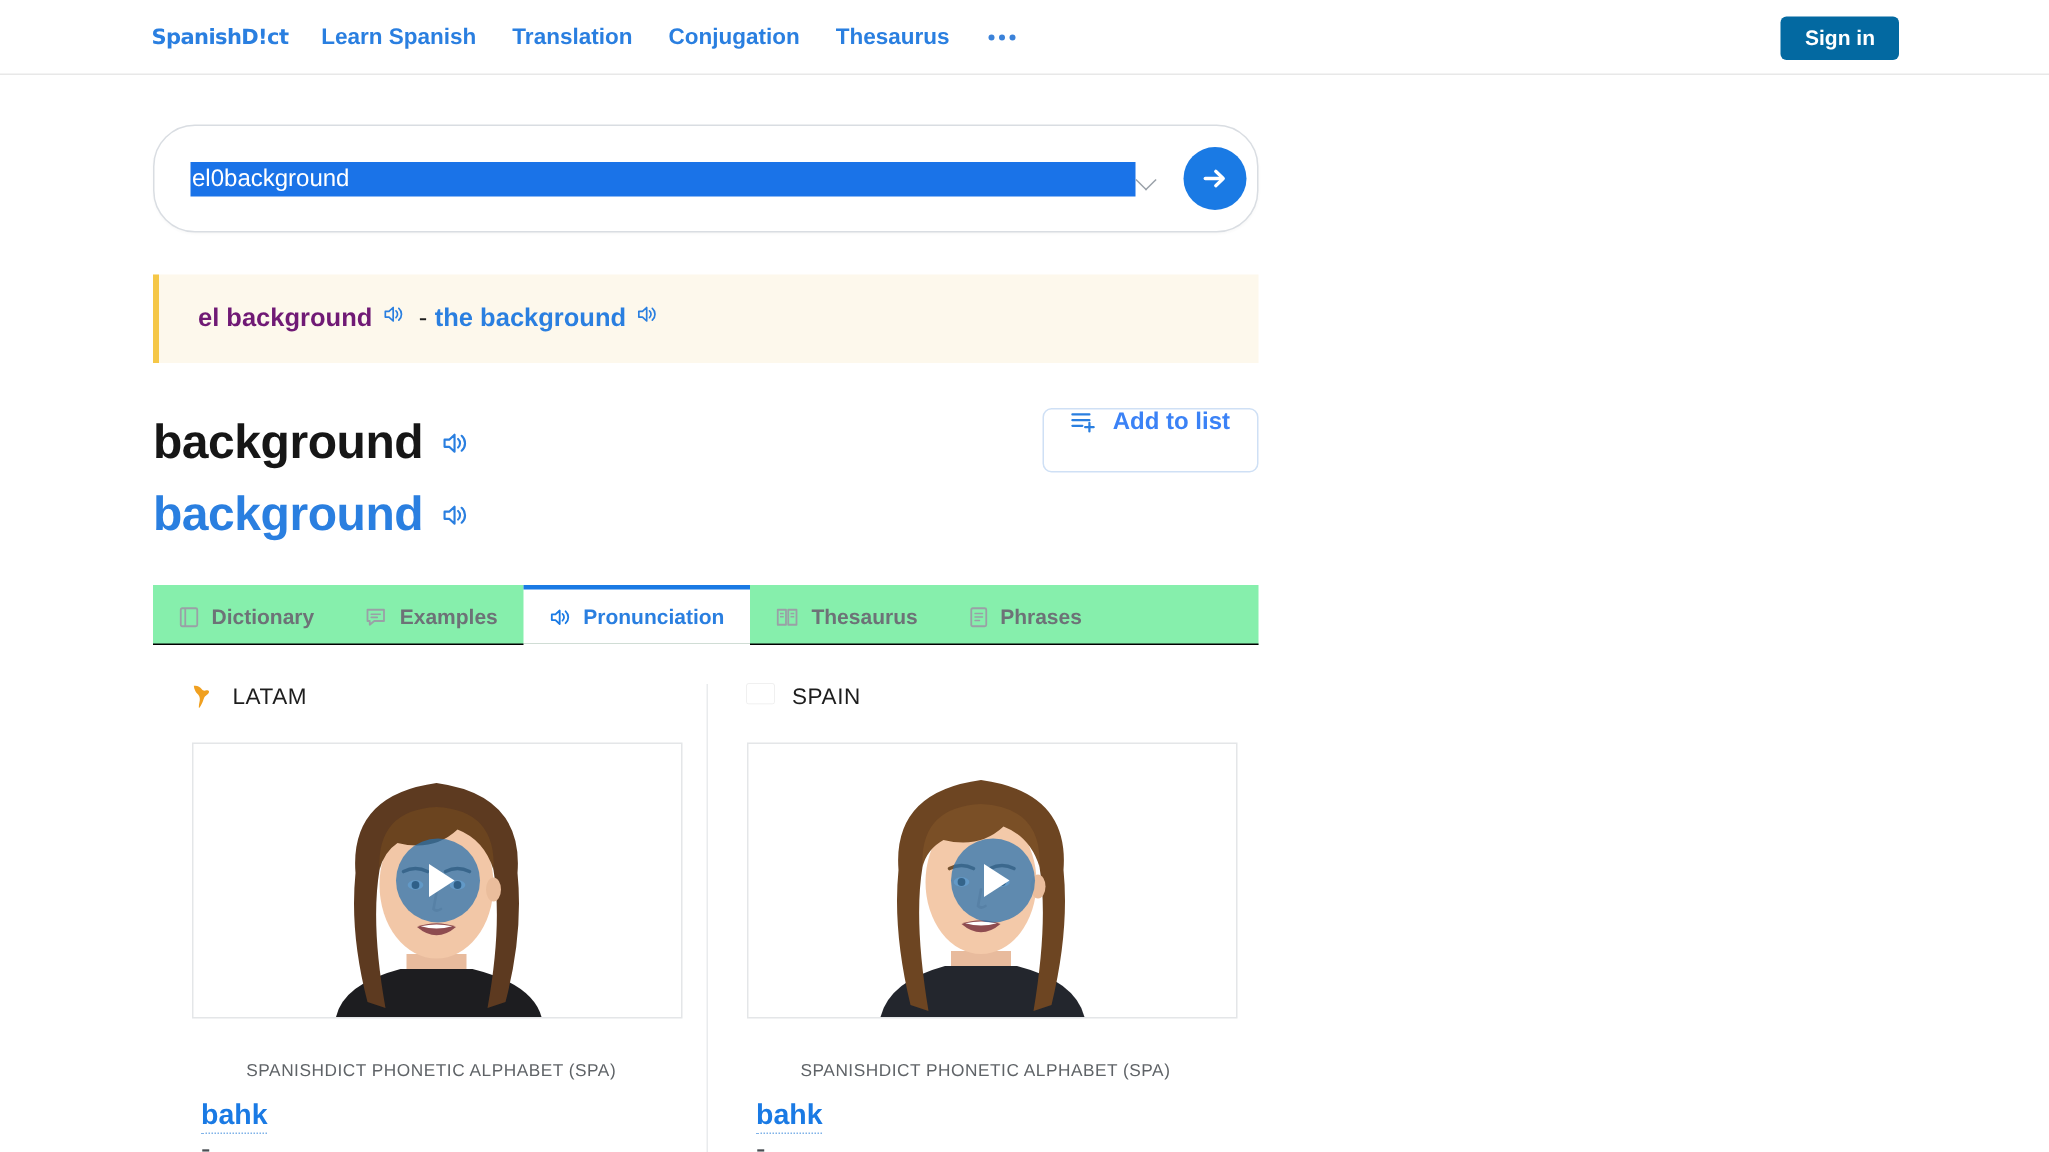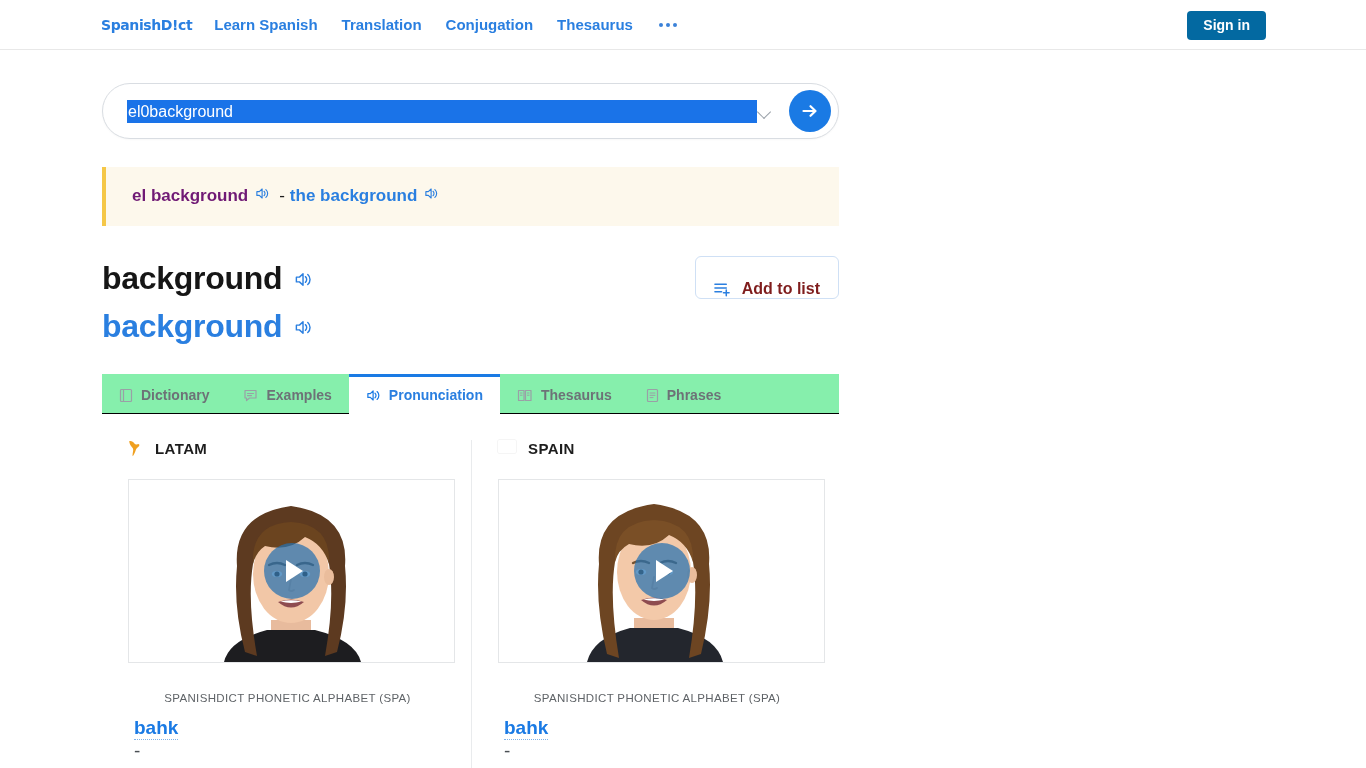--- a/index.html
+++ b/index.html
@@ -77,21 +77,21 @@
 
   
   .page {
     padding: 0 0 0 102px;
     width: 1366px;
   }
 
   
   .search-wrap {
     margin-top: 33px;
-    height: 56px;
+    height: 72px;
     width: 737px;
     border: 1px solid #d9dde2;
     border-radius: 28px;
     display: flex;
     align-items: center;
     padding: 0 7px 0 24px;
     background: #fff;
     box-shadow: 0 1px 2px rgba(0,0,0,0.03);
     position: relative;
   }
@@ -189,29 +189,29 @@
     letter-spacing: -0.3px;
     display: flex;
     align-items: center;
     line-height: 40px;
   }
   .hw.es { color: #2a7fe0; margin-top: 8px; }
   .hw .spk { margin-left: 12px; }
 
   .addlist-btn {
     display: flex;
-    align-items: flex-end;
+    align-items: flex-start;
     gap: 11px;
     border: 1px solid #cfe0f5;
     border-radius: 6px;
     background: #fff;
     height: 43px;
     padding: 0 18px;
     cursor: pointer;
-    color: #7f1d1d;
+    color: #3b82f6;
     font-size: 16px;
     font-weight: bold;
     font-family: "Liberation Sans", sans-serif;
   }
 
   
   .tabs {
     margin-top: 28px;
     width: 737px;
     height: 40px;
@@ -251,21 +251,21 @@
   .pane {
     width: 369px;
     padding: 0 24px 0 26px;
     position: relative;
   }
   .pane.second { border-left: 1px solid #e9ebed; }
   .region {
     display: flex;
     gap: 12px;
     font-size: 15px;
-    font-weight: bold;
+    font-weight: normal;
     color: #1d1d1d;
     letter-spacing: 0.4px;
   }
   .flag-es {
     width: 18px; height: 13px;
     border-radius: 1px;
     overflow: hidden;
     display: block;
     flex: none;
     box-shadow: 0 0 0 0.5px rgba(0,0,0,0.08);

